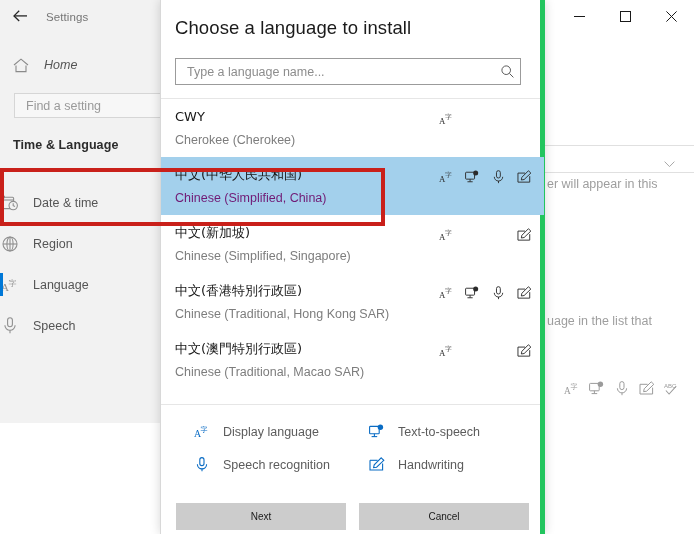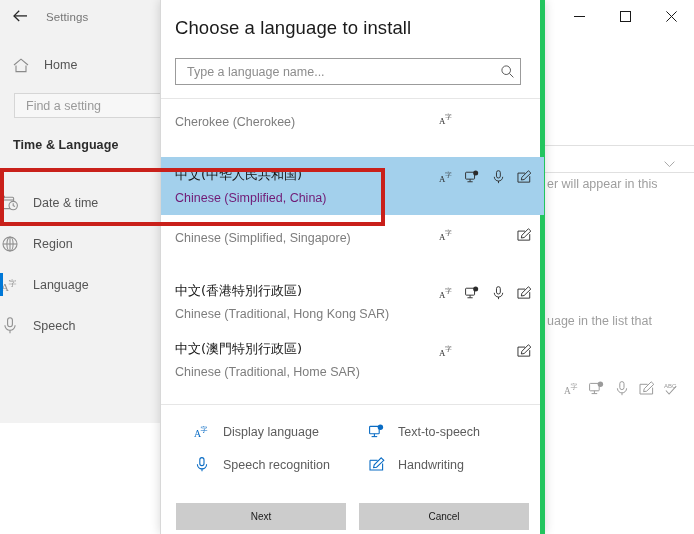--- a/index.html
+++ b/index.html
@@ -39,21 +39,21 @@
   }
   .nav-back {
     position:absolute; left:0; top:4px; width:161px; height:26px;
     display:flex; align-items:center; padding-left:13px; gap:18px;
   }
   .nav-back .arrow { color:#262626; font-size:14px; line-height:1; }
   .nav-back .lbl { color:#767676; font-size:11.5px; letter-spacing:.1px; }
 
   .nav-home {
     position:absolute; left:0; top:52px; width:161px; height:26px;
-    display:flex; align-items:center; padding-left:13px; gap:15px;
+    display:flex; align-items:center; padding-left:13px; gap:15px;font-style:italic;
   }
   .nav-home .ico { width:16px; height:16px; color:#8a8a8a; display:flex; align-items:center; justify-content:center;}
   .nav-home .lbl { color:#555; font-size:12.5px; }
 
   .find-box {
     position:absolute; left:14px; top:93px; width:147px; height:25px;
     background:#f7f7f7; border:1px solid #d6d6d6;
     display:flex; align-items:center; padding-left:11px;
   }
   .find-box .ph { color:#9a9a9a; font-size:12.5px; }
@@ -321,20 +321,21 @@
           <line x1="8.4" y1="8.4" x2="12.4" y2="12.4" stroke="currentColor" stroke-width="1"></line>
         </svg>
       </span>
     </div>
 
     <div class="dlg-sep" style="top:98px;"></div>
 
     <div class="lang-list">
 
       <div class="lang-row">
+        <div class="lang-native cjk">CWY</div>
         <div class="lang-english">Cherokee (Cherokee)</div>
         <div class="row-icons">
           <span class="ri">
             <svg width="15" height="14" viewBox="0 0 17 16">
                 <text x="0" y="14" font-family="Liberation Serif, serif" font-size="10" fill="currentColor">A</text>
                 <text x="7" y="8.4" font-family="DejaVu Sans, sans-serif" font-size="7.5" fill="currentColor">字</text>
               </svg>
           </span>
           <span class="ri empty"></span>
           <span class="ri empty"></span>
@@ -371,20 +372,21 @@
             <svg width="15" height="14" viewBox="0 0 16 15">
                 <path d="M1 3.3 L1 13 L13.6 13 L13.6 6.6" fill="none" stroke="currentColor" stroke-width="1"></path>
                 <path d="M1 3.3 L8.6 3.3" fill="none" stroke="currentColor" stroke-width="1"></path>
                 <path d="M12.2 0.8 L14.8 3.3 L7.6 10.2 L4.6 10.7 L5.2 7.8 Z" fill="none" stroke="currentColor" stroke-width="1"></path>
               </svg>
           </span>
         </div>
       </div>
 
       <div class="lang-row">
+        <div class="lang-native cjk">中文(新加坡)</div>
         <div class="lang-english">Chinese (Simplified, Singapore)</div>
         <div class="row-icons">
           <span class="ri">
             <svg width="15" height="14" viewBox="0 0 17 16">
                 <text x="0" y="14" font-family="Liberation Serif, serif" font-size="10" fill="currentColor">A</text>
                 <text x="7" y="8.4" font-family="DejaVu Sans, sans-serif" font-size="7.5" fill="currentColor">字</text>
               </svg>
           </span>
           <span class="ri empty"></span>
           <span class="ri empty"></span>
@@ -428,21 +430,21 @@
                 <path d="M1 3.3 L1 13 L13.6 13 L13.6 6.6" fill="none" stroke="currentColor" stroke-width="1"></path>
                 <path d="M1 3.3 L8.6 3.3" fill="none" stroke="currentColor" stroke-width="1"></path>
                 <path d="M12.2 0.8 L14.8 3.3 L7.6 10.2 L4.6 10.7 L5.2 7.8 Z" fill="none" stroke="currentColor" stroke-width="1"></path>
               </svg>
           </span>
         </div>
       </div>
 
       <div class="lang-row">
         <div class="lang-native cjk">中文(澳門特別行政區)</div>
-        <div class="lang-english">Chinese (Traditional, Home SAR)</div>
+        <div class="lang-english">Chinese (Traditional, Macao SAR)</div>
         <div class="row-icons">
           <span class="ri">
             <svg width="15" height="14" viewBox="0 0 17 16">
                 <text x="0" y="14" font-family="Liberation Serif, serif" font-size="10" fill="currentColor">A</text>
                 <text x="7" y="8.4" font-family="DejaVu Sans, sans-serif" font-size="7.5" fill="currentColor">字</text>
               </svg>
           </span>
           <span class="ri empty"></span>
           <span class="ri empty"></span>
           <span class="ri">

